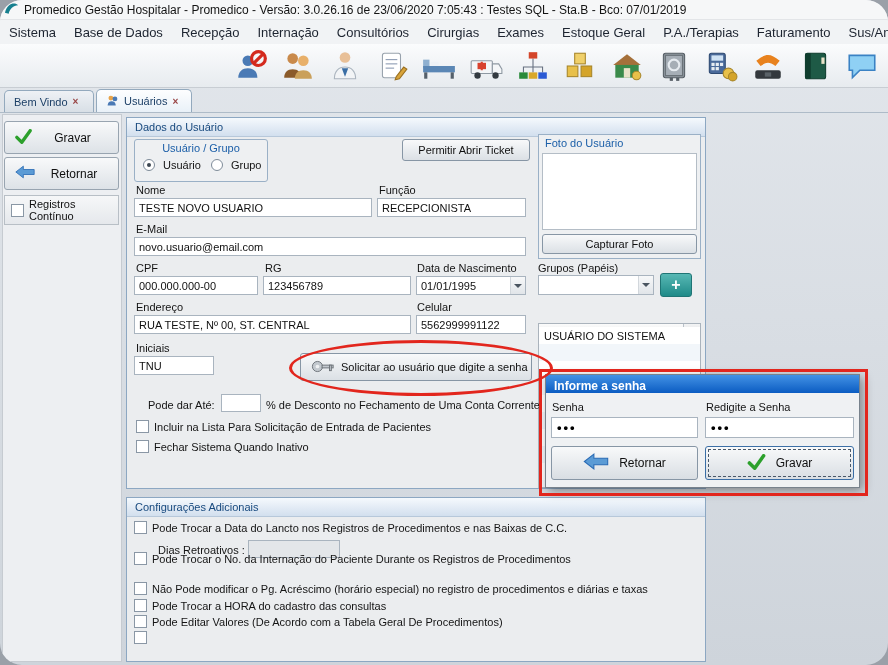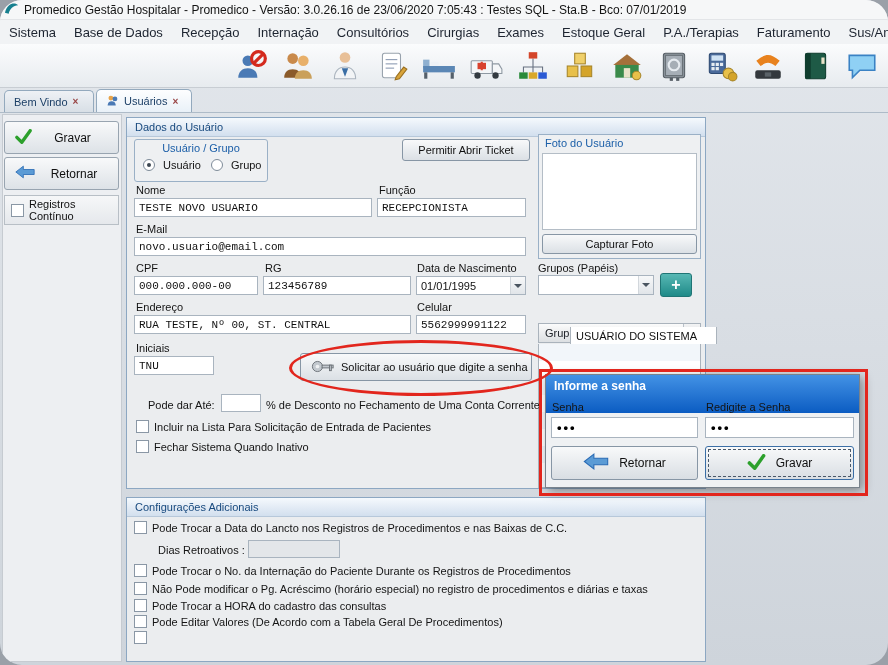--- a/index.html
+++ b/index.html
@@ -27,21 +27,21 @@
   
   .sidebar { position:absolute; left:2px; top:114px; width:120px; height:548px; background:#edeff2; border:1px solid #c6cbd1; }
   .sbtn { position:absolute; border:1px solid #98a4b0; border-radius:3px; background:linear-gradient(#f8f9fa,#dde2e7); font-size:12px; color:#101010; display:flex; align-items:center; cursor:pointer; padding-left:10px; gap:9px; }
   .cadbox { position:absolute; border:1px solid #b8bfc6; background:linear-gradient(#f6f7f8,#e5e8ec); display:flex; align-items:center; gap:5px; padding-left:6px; font-size:11px; color:#101010; cursor:pointer; }
 
   
   .panel { position:absolute; border:1px solid #8ca7c2; background:#ebedef; }
   .panel-h { height:19px; background:linear-gradient(#f5f9fd,#d2dfee); border-bottom:1px solid #b7c8da; color:#17497e; font-size:11px; line-height:18px; padding-left:8px; }
 
   .lbl { position:absolute; font-size:11px; color:#141414; white-space:nowrap; }
-  .inp { position:absolute; border:1px solid #a9b4bf; background:#fff; font-size:11px; padding:0 4px; color:#101010; font-family:Liberation Mono, monospace; }
+  .inp { position:absolute; border:1px solid #a9b4bf; background:#fff; font-size:11px; padding:0 4px; color:#101010; font-family:Liberation Sans, sans-serif; }
   .inp:disabled { background:#e3e6e9; color:#555; }
 
   .combo { position:absolute; border:1px solid #a9b4bf; background:#fff; display:flex; align-items:center; }
   .combo input { flex:1; min-width:0; border:none; outline:none; font-size:11px; padding:0 4px; font-family:inherit; background:transparent; color:#101010; }
   .combo .arrow { width:15px; align-self:stretch; border-left:1px solid #d2d7dc; background:linear-gradient(#f7f8f9,#e1e5e9); display:flex; align-items:center; justify-content:center; cursor:pointer; }
   .combo .arrow::after { content:""; border:4px solid transparent; border-top-color:#4a5560; margin-top:4px; }
 
   .grpbox { position:absolute; border:1px solid #9ab0c6; border-radius:3px; background:#eef0f2; }
   .grpbox .gtitle { display:block; text-align:center; font-size:11px; color:#1c5fa8; padding-top:2px; }
   .radios { display:flex; gap:10px; padding:5px 0 0 8px; font-size:11px; color:#141414; align-items:center; }
@@ -59,21 +59,21 @@
   .addbtn { position:absolute; border:1px solid #1f7575; border-radius:3px; background:linear-gradient(#57b8b4,#1f8a88); color:#fff; font-size:16px; font-weight:bold; display:flex; align-items:center; justify-content:center; cursor:pointer; }
 
   .list-h { position:absolute; background:linear-gradient(#fbfbfb,#dcdfe2); border:1px solid #aab3bc; font-size:11px; color:#20242a; display:flex; align-items:center; padding-left:6px;margin-top:16px; }
   .list-h .up { margin-left:auto; width:17px; align-self:stretch; border-left:1px solid #b9c1c9; background:linear-gradient(#f2f3f4,#d8dbde); display:flex; align-items:center; justify-content:center; cursor:pointer; }
   .list-h .up::after { content:""; border:4px solid transparent; border-bottom-color:#4a5560; margin-bottom:4px; }
   .list-item { position:absolute; background:#fff; border-left:1px solid #aab3bc; border-right:1px solid #aab3bc; font-size:11px; color:#101010; display:flex; align-items:center; padding-left:5px; cursor:pointer; }
   .list-body { position:absolute; border:1px solid #aab3bc; border-top:none; background:repeating-linear-gradient(180deg,#f2f6fa 0 17px,#ffffff 17px 34px); }
 
   
   .dlg { position:absolute; left:545px; top:374px; width:315px; height:114px; background:#eff1f3; border:1px solid #78828c; box-shadow:3px 3px 10px rgba(0,0,0,.4); z-index:10; }
-  .dlg-title { height:38px; background:linear-gradient(#4392e5,#0b5cc2); color:#fff; font-size:12px; font-weight:bold; line-height:22px; padding-left:8px; }
+  .dlg-title { height:18px; background:linear-gradient(#4392e5,#0b5cc2); color:#fff; font-size:12px; font-weight:bold; line-height:22px; padding-left:8px; }
   .dlbl { position:absolute; font-size:11px; color:#141414; z-index:11; }
   .dinp { position:absolute; border:1px solid #a9b4bf; background:#fff; font-size:13px; font-weight:bold; letter-spacing:2px; padding:0 5px; z-index:11; font-family:inherit; }
   .dbtn { position:absolute; border:1px solid #8796a5; border-radius:3px; background:linear-gradient(#f8f9fa,#d9dee3); font-size:12px; color:#101010; display:flex; align-items:center; justify-content:center; gap:10px; cursor:pointer; z-index:11; }
   .dbtn.focus { border:1px solid #3b6ea5; outline:1px dashed #49586a; outline-offset:-4px; }
 
   
   .red-ellipse { position:absolute; left:289px; top:340px; width:264px; height:56px; border:3px solid #e2261d; border-radius:50%; z-index:20; pointer-events:none; }
   .red-rect { position:absolute; left:539px; top:369px; width:329px; height:127px; border:3px solid #e2261d; z-index:20; pointer-events:none; }
 </style>
 </head>
@@ -313,21 +313,21 @@
   <span class="lbl" style="left:136px; top:301px;">Endereço</span>
   <input class="inp" style="left: 134px; top: 315px; width: 277px; height: 19px;" value="RUA TESTE, Nº 00, ST. CENTRAL">
 
   <span class="lbl" style="left:417px; top:301px;text-align:center;">Celular</span>
   <input class="inp" style="left: 416px; top: 315px; width: 110px; height: 19px;" value="5562999991122">
 
   <div class="list-h" style="left:538px; top:307px; width:163px; height:20px;">
     <span>Grupo (DEL Para Excluir)</span>
     <span class="up"></span>
   </div>
-  <div class="list-item" style="left:538px; top:327px; width:147px; height:17px;margin-left:32px;">USUÁRIO DO SISTEMA</div>
+  <div class="list-item" style="left:538px; top:327px; width:163px; height:17px;">USUÁRIO DO SISTEMA</div>
   <div class="list-body" style="left:538px; top:344px; width:163px; height:144px;"></div>
 
   <span class="lbl" style="left:136px; top:342px;">Iniciais</span>
   <input class="inp" style="left: 134px; top: 356px; width: 80px; height: 19px;" value="TNU">
 
   <button class="btn" style="left:300px; top:353px; width:232px; height:28px; justify-content:flex-start; padding-left:10px;">
     <span><svg width="24" height="15" viewBox="0 0 26 16">
           <circle cx="7" cy="8" r="5.5" fill="#c2c8ce" stroke="#6a7076"></circle>
           <circle cx="7" cy="8" r="2" fill="#eef0f2"></circle>
           <rect x="12" y="6.5" width="12" height="3" fill="#c2c8ce" stroke="#6a7076"></rect>
@@ -351,21 +351,21 @@
 
   <div class="panel" style="left:126px; top:497px; width:580px; height:165px;">
     <div class="panel-h">Configurações Adicionais</div>
   </div>
   <div class="chkrow" style="left:134px; top:521px;">
     <span class="chk"></span>
     <span>Pode Trocar a Data do Lancto nos Registros de Procedimentos e nas Baixas de C.C.</span>
   </div>
   <span class="lbl" style="left:158px; top:544px;">Dias Retroativos :</span>
   <input class="inp" style="left: 248px; top: 540px; width: 92px; height: 18px;" disabled="">
-  <div class="chkrow" style="left:134px; top:564px;">
+  <div class="chkrow" style="left:134px; top:552px;">
     <span class="chk"></span>
     <span>Pode Trocar o No. da Internação do Paciente Durante os Registros de Procedimentos</span>
   </div>
   <div class="chkrow" style="left:134px; top:582px;">
     <span class="chk"></span>
     <span>Não Pode modificar o Pg. Acréscimo (horário especial) no registro de procedimentos e diárias e taxas</span>
   </div>
   <div class="chkrow" style="left:134px; top:615px;">
     <span class="chk"></span>
     <span>Pode Editar Valores (De Acordo com a Tabela Geral De Procedimentos)</span>

